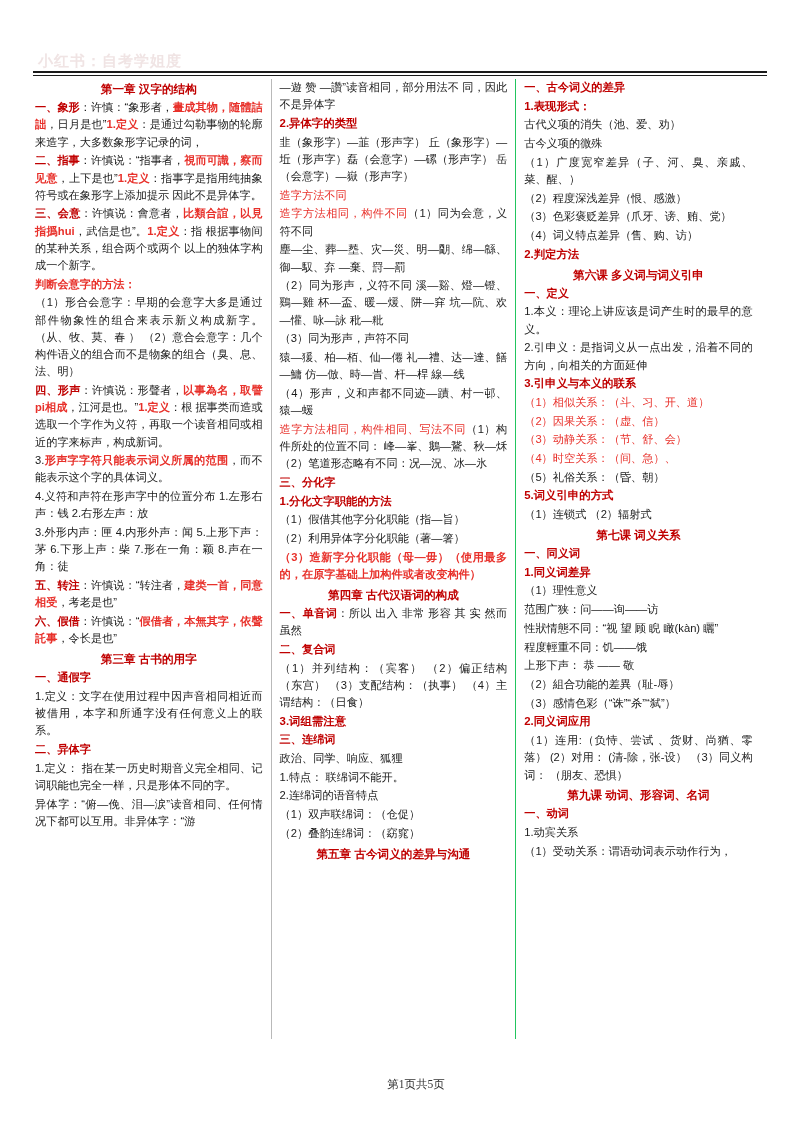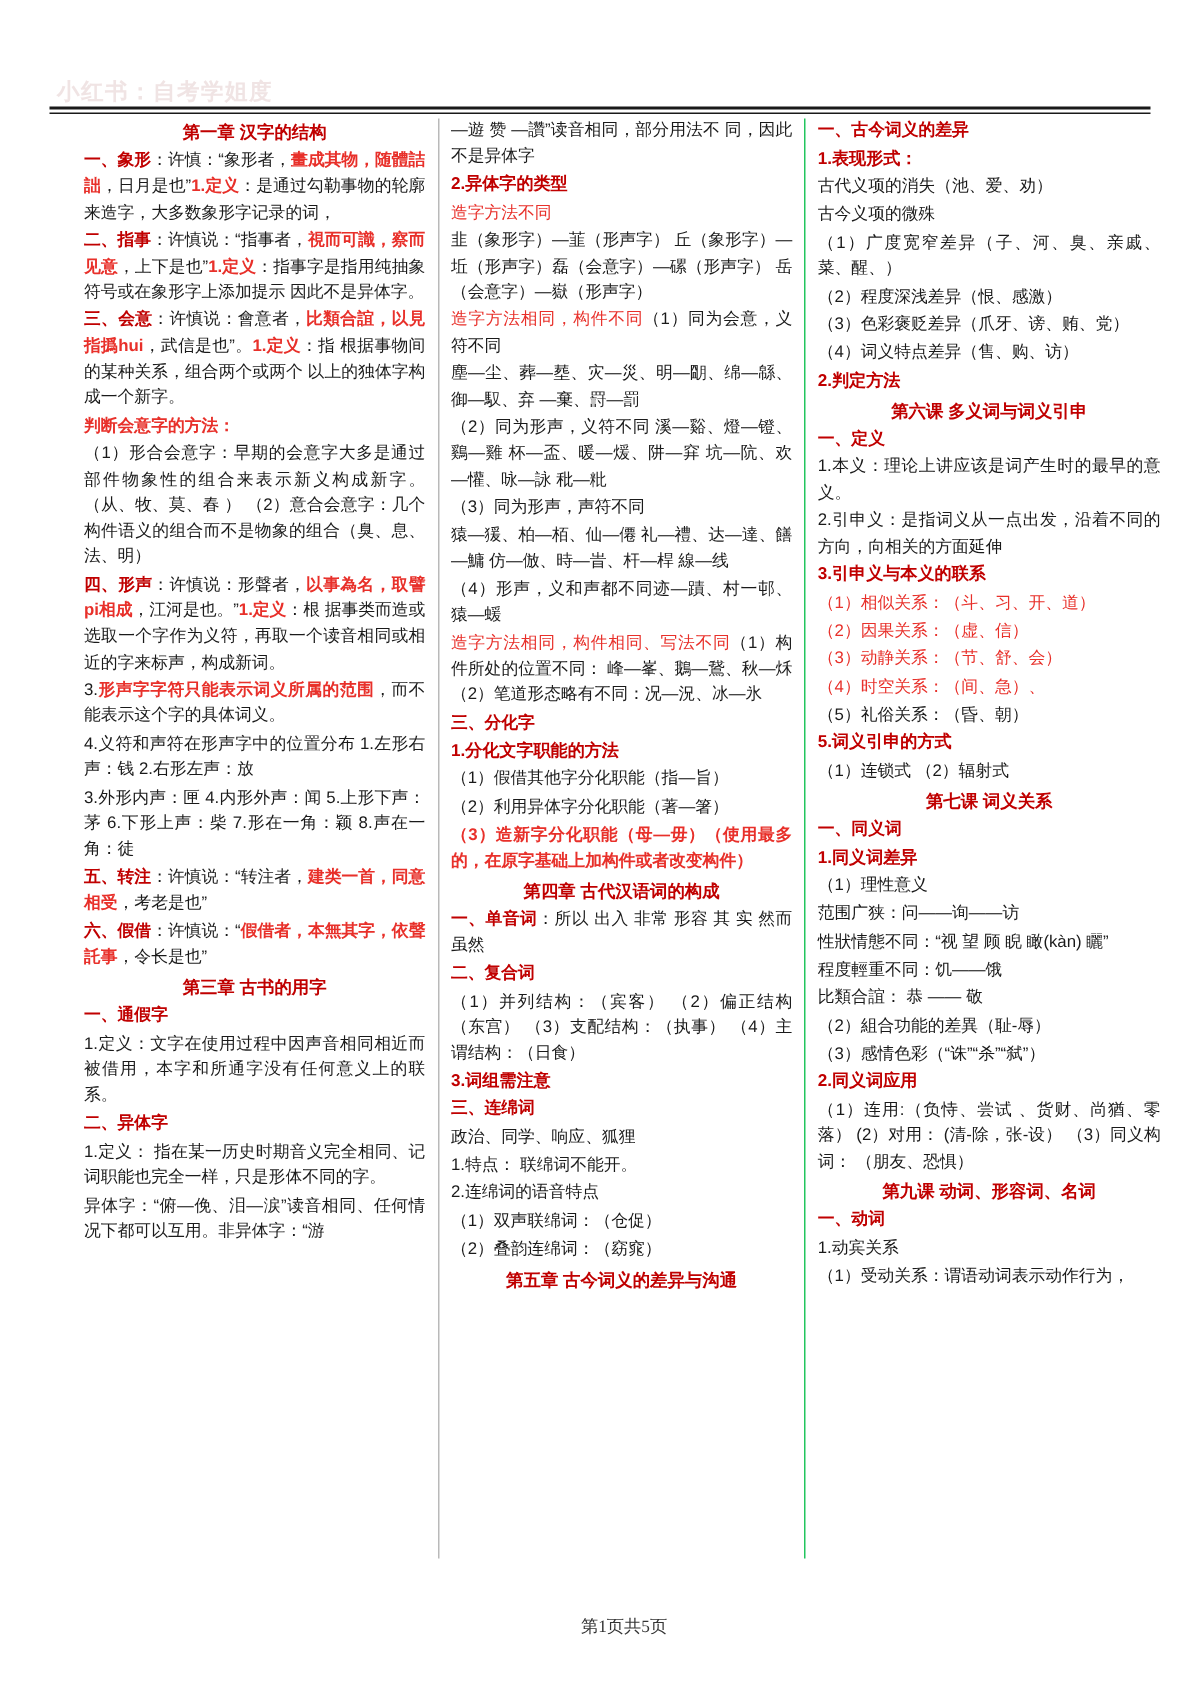--- a/index.html
+++ b/index.html
@@ -37,21 +37,21 @@
     top: 71px;
     left: 33px;
     right: 33px;
     border-top: 2px solid #1a1a1a;
     border-bottom: 1px solid #1a1a1a;
     height: 2px;
   }
   .columns {
     position: absolute;
     top: 79px;
-    left: 48px;
+    left: 27px;
     width: 734px;
     height: 960px;
     display: flex;
     align-items: stretch;
   }
   .col {
     box-sizing: border-box;
     width: 244.6px;
     padding: 0 8px 0 8px;
     overflow: hidden;
@@ -129,22 +129,22 @@
         <p class="ctr">第三章 古书的用字</p>
         <p><span class="hd">一、通假字</span></p>
         <p><span class="blk">1.定义：文字在使用过程中因声音相同相近而被借用，本字和所通字没有任何意义上的联系。</span></p>
         <p><span class="hd">二、异体字</span></p>
         <p><span class="blk">1.定义： 指在某一历史时期音义完全相同、记词职能也完全一样，只是形体不同的字。</span></p>
         <p><span class="blk">异体字：“俯—俛、泪—涙”读音相同、任何情况下都可以互用。非异体字：“游</span></p>
       </div>
     <div class="col col-2">
         <p><span class="blk">—遊 赞 —讚”读音相同，部分用法不 同，因此不是异体字</span></p>
         <p><span class="hd-line">2.异体字的类型</span></p>
+        <p><span class="blk">韭（象形字）—韮（形声字） 丘（象形字）—坵（形声字）磊（会意字）—磥（形声字） 岳（会意字）—嶽（形声字）</span></p>
         <p><span class="redn">造字方法不同</span></p>
-        <p><span class="blk">韭（象形字）—韮（形声字） 丘（象形字）—坵（形声字）磊（会意字）—磥（形声字） 岳（会意字）—嶽（形声字）</span></p>
         <p><span class="redn">造字方法相同，构件不同</span><span class="blk">（1）同为会意，义符不同</span></p>
         <p><span class="blk">塵—尘、葬—塟、灾—災、明—朙、绵—緜、御—馭、弃 —棄、罸—罰</span></p>
         <p><span class="blk">（2）同为形声，义符不同 溪—谿、燈—镫、鷄—雞 杯—盃、暖—煖、阱—穽 坑—阬、欢—懽、咏—詠 秕—粃</span></p>
         <p><span class="blk">（3）同为形声，声符不同</span></p>
         <p><span class="blk">猿—猨、柏—栢、仙—僊 礼—禮、达—達、饍—鱅 仿—倣、時—旹、杆—桿 線—线</span></p>
         <p><span class="blk">（4）形声，义和声都不同迹—蹟、村一邨、猿—蝯</span></p>
         <p><span class="redn">造字方法相同，构件相同、写法不同</span><span class="blk">（1）构件所处的位置不同： 峰—峯、鵝—鵞、秋—秌 （2）笔道形态略有不同：况—況、冰—氷</span></p>
         <p><span class="hd">三、分化字</span></p>
         <p><span class="hd-line">1.分化文字职能的方法</span></p>
         <p><span class="blk">（1）假借其他字分化职能（指—旨）</span></p>
@@ -185,21 +185,21 @@
         <p><span class="blk">（5）礼俗关系：（昏、朝）</span></p>
         <p><span class="hd-line">5.词义引申的方式</span></p>
         <p><span class="blk">（1）连锁式 （2）辐射式</span></p>
         <p class="ctr">第七课 词义关系</p>
         <p><span class="hd">一、同义词</span></p>
         <p><span class="hd-line">1.同义词差异</span></p>
         <p><span class="blk">（1）理性意义</span></p>
         <p><span class="blk">范围广狭：问——询——访</span></p>
         <p><span class="blk">性狀情態不同：“视 望 顾 睨 瞰(kàn) 矖”</span></p>
         <p><span class="blk">程度輕重不同：饥——饿</span></p>
-        <p><span class="blk">比類合誼： 恭 —— 敬</span></p>
+        <p><span class="blk">上形下声： 恭 —— 敬</span></p>
         <p><span class="blk">（2）組合功能的差異（耻-辱）</span></p>
         <p><span class="blk">（3）感情色彩（“诛”“杀”“弑”）</span></p>
         <p><span class="hd-line">2.同义词应用</span></p>
         <p><span class="blk">（1）连用:（负恃、尝试 、货财、尚猶、零落） (2）对用： (清-除，张-设） （3）同义构词： （朋友、恐惧）</span></p>
         <p class="ctr">第九课 动词、形容词、名词</p>
         <p><span class="hd">一、动词</span></p>
         <p><span class="blk">1.动宾关系</span></p>
         <p><span class="blk">（1）受动关系：谓语动词表示动作行为，</span></p>
       </div>
   </div>

